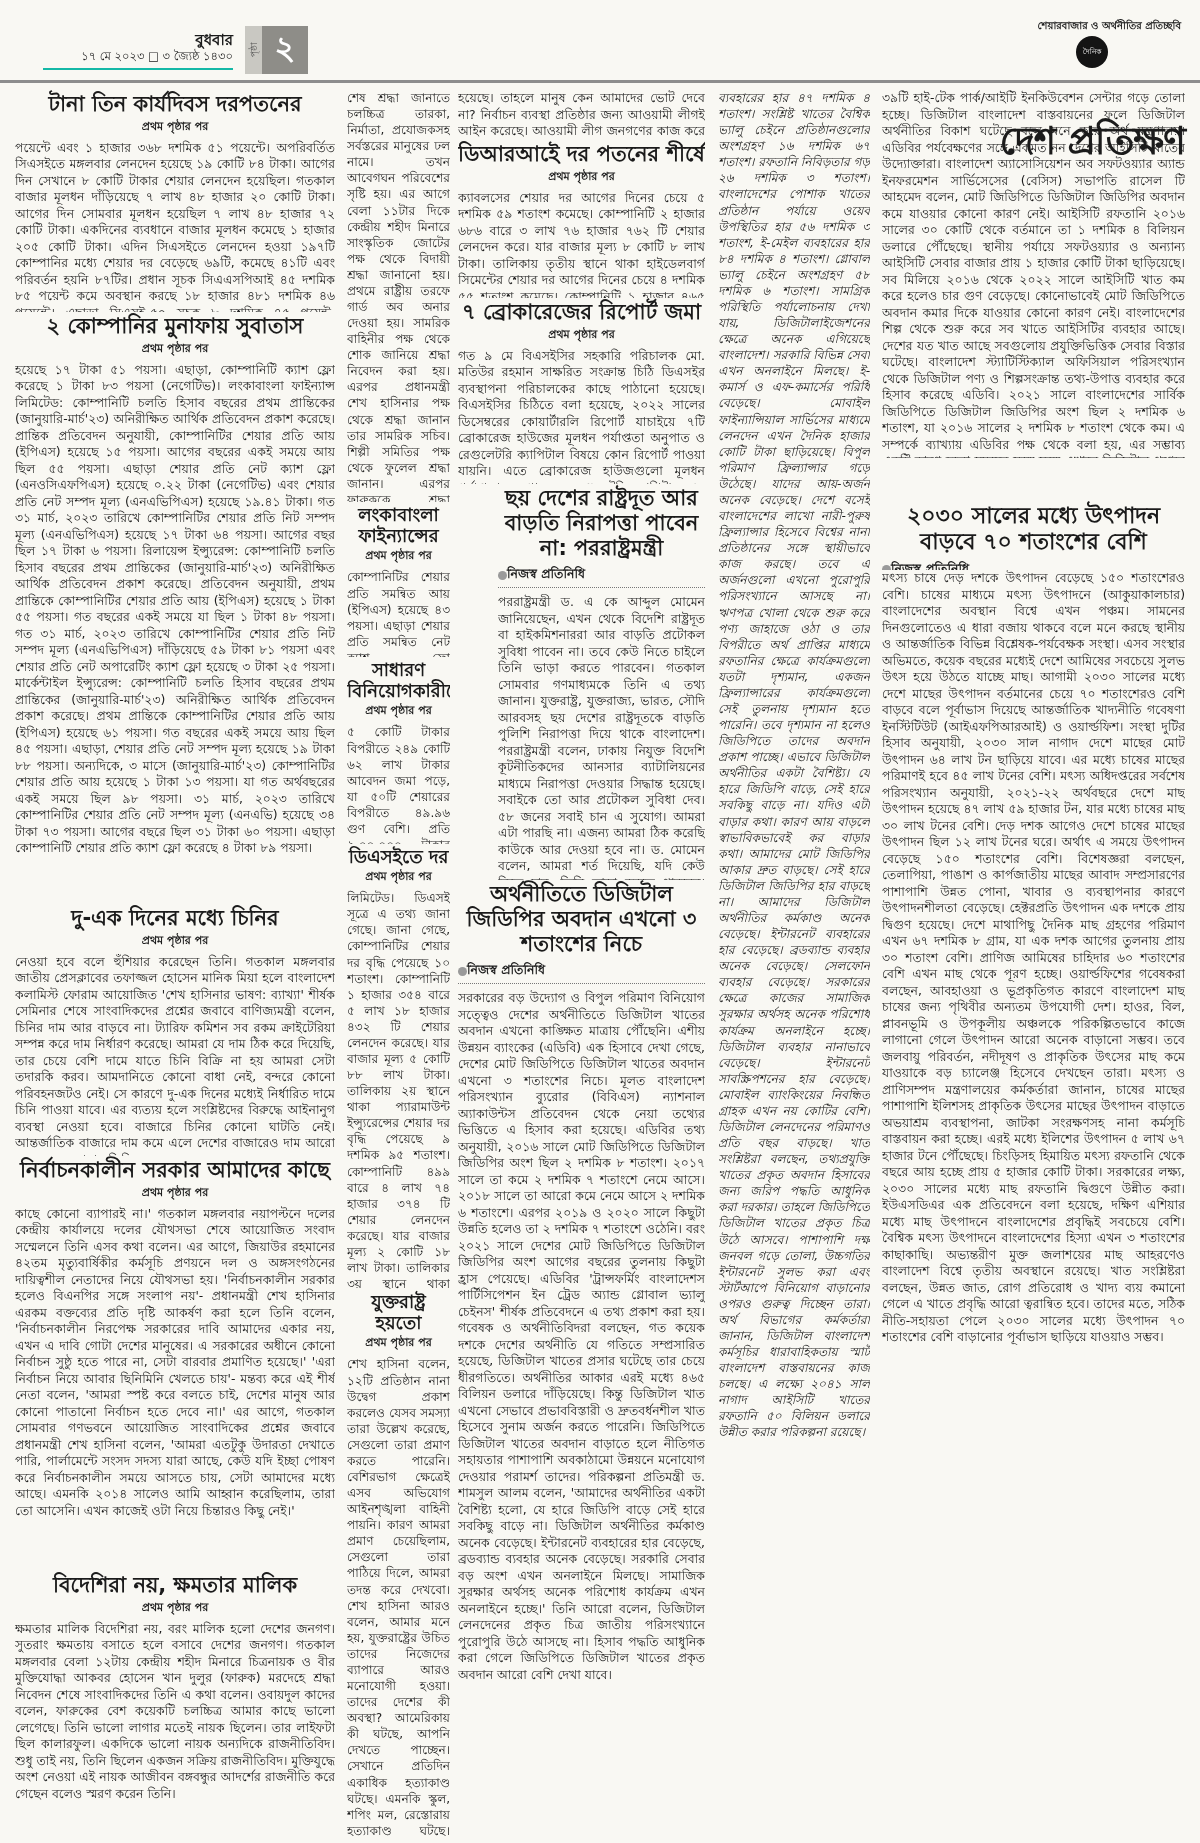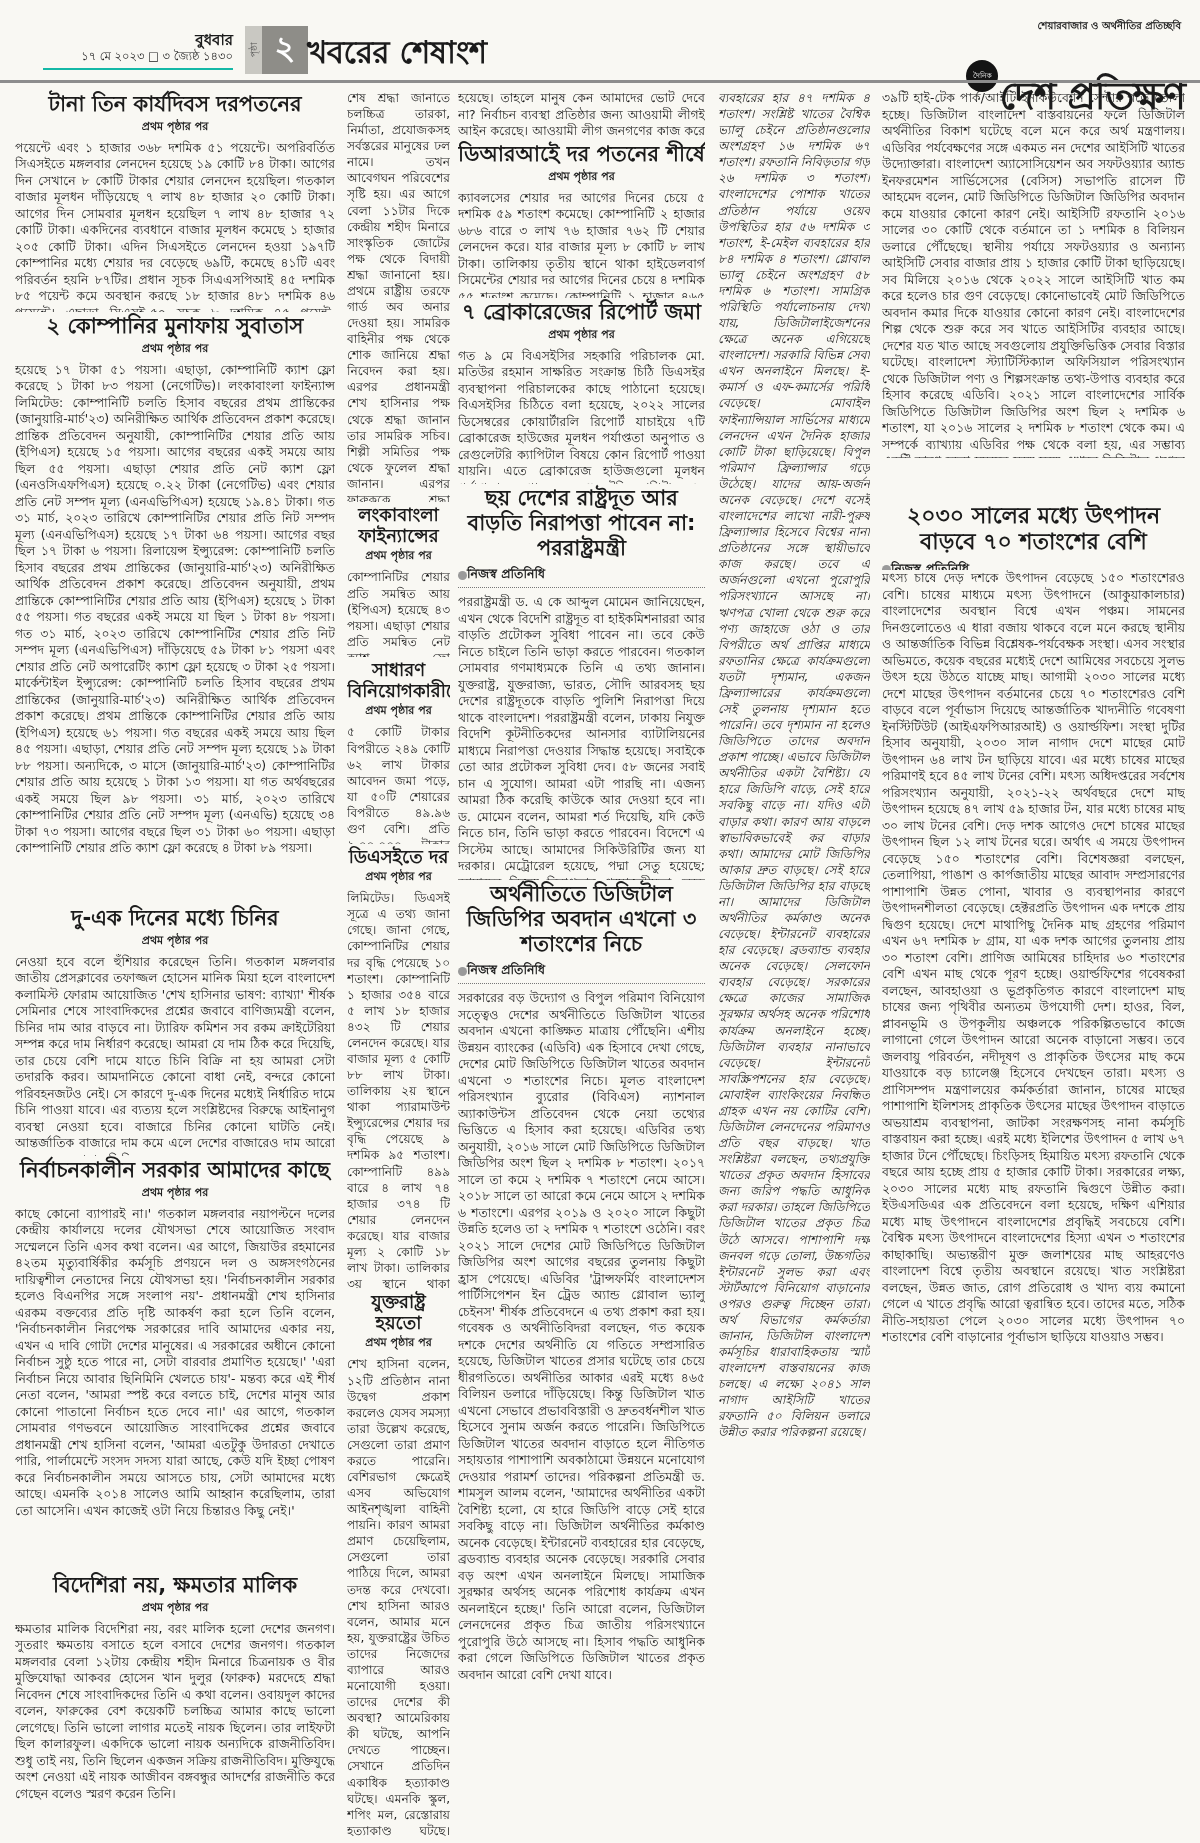--- a/index.html
+++ b/index.html
@@ -19,21 +19,21 @@
   .pagebox{position:absolute;left:230px;top:2px;height:48px;display:flex;}
   .pagebox-label{width:17px;background:#c9c8c2;color:#4e4e4e;font-size:9px;
     display:flex;align-items:center;justify-content:center;
     writing-mode:vertical-rl;transform:rotate(180deg);}
   .pagebox-num{width:46px;background:#8e8d88;color:#fff;font-size:32px;font-weight:bold;
     display:flex;align-items:center;justify-content:center;}
   .section-title{position:absolute;left:292px;top:4px;font-size:31px;font-weight:bold;
     letter-spacing:-0.5px;white-space:nowrap;}
   .masthead{position:absolute;right:0;top:-6px;text-align:right;}
   .slogan{font-size:10px;font-weight:bold;color:#222;margin:0 4px 1px 0;}
-  .logo-row{display:flex;align-items:center;justify-content:flex-end;gap:1px;}
+  .logo-row{display:flex;align-items:center;justify-content:flex-end;gap:13px;flex-direction:column;}
   .emblem{width:32px;height:32px;border-radius:50%;background:#141414;color:#fff;
     font-size:7.5px;display:flex;align-items:center;justify-content:center;flex:0 0 auto;}
   .logo{font-size:38px;font-weight:bold;letter-spacing:-1px;line-height:1;margin-top:41px;}
   .hdr-rule{position:absolute;left:0;right:0;top:80px;height:3px;background:#8d8d8d;}
   
   .col{position:absolute;top:90px;bottom:7px;display:flex;flex-direction:column;overflow:hidden;}
   .seg{overflow:hidden;}
   .seg.grow{flex:1 1 auto;}
   .h1{font-size:21px;font-weight:bold;text-align:center;line-height:1.18;margin:2px 0 0;}
   .h1.small{font-size:18px;}
@@ -52,21 +52,20 @@
 
   <div class="hdr">
     <div class="dateblock">
       <div class="day">বুধবার</div>
       <div class="dateline">১৭ মে ২০২৩ □ ৩ জ্যৈষ্ঠ ১৪৩০</div>
     </div>
     <div class="pagebox">
       <div class="pagebox-label">পৃষ্ঠা</div>
       <div class="pagebox-num">২</div>
     </div>
-    <div class="section-title">খবরের শেষাংশ</div>
     <div class="masthead">
       <div class="slogan">শেয়ারবাজার ও অর্থনীতির প্রতিচ্ছবি</div>
       <div class="logo-row">
         <div class="emblem">দৈনিক</div>
         <div class="logo">দেশ প্রতিক্ষণ</div>
       </div>
     </div>
   </div>
   <div class="hdr-rule"></div>
 
@@ -131,21 +130,21 @@
     <div class="seg" style="flex:0 0 158px;">
       <div class="h1">ডিআরআইে দর পতনের শীর্ষে</div>
       <div class="sub">প্রথম পৃষ্ঠার পর</div>
       <div class="body">ক্যাবলসের শেয়ার দর আগের দিনের চেয়ে ৫ দশমিক ৫৯ শতাংশ কমেছে। কোম্পানিটি ২ হাজার ৬৮৬ বারে ৩ লাখ ৭৬ হাজার ৭৬২ টি শেয়ার লেনদেন করে। যার বাজার মূল্য ৮ কোটি ৮ লাখ টাকা। তালিকায় তৃতীয় স্থানে থাকা হাইডেলবার্গ সিমেন্টের শেয়ার দর আগের দিনের চেয়ে ৪ দশমিক ৫৫ শতাংশ কমেছে। কোম্পানিটি ১ হাজার ৪৬৫ বারে ১ লাখ ৭০ হাজার ৭১ টি শেয়ার লেনদেন করে। যার বাজার মূল্য ৪ কোটি ৭ লাখ টাকা। তালিকায় থাকা অন্যান্য কোম্পানির মধ্যে রয়েছে: ন্যাশনাল টি কোম্পানির ৪.৫১ শতাংশ, আল-হাজ্ব টেক্সটাইলের ৪.০৫ শতাংশ, মিরাকল পেট্রোকেমিক্যালের ৩.৯০ শতাংশ, মনোস্পুল পেপারের ৩.৫৬ শতাংশ, ইস্টার্ন ইন্স্যুরেন্সের ৩.৫৪ শতাংশ, মিডল্যান্ড ব্যাংকের ৩.৩৫ শতাংশ এবং জেমিনি সি ফুডের ৩.২৭ শতাংশ শেয়ারদর কমেছে।</div>
     </div>
     <div class="seg" style="flex:0 0 186px;">
       <div class="h1">৭ ব্রোকারেজের রিপোর্ট জমা</div>
       <div class="sub">প্রথম পৃষ্ঠার পর</div>
       <div class="body">গত ৯ মে বিএসইসির সহকারি পরিচালক মো. মতিউর রহমান সাক্ষরিত সংক্রান্ত চিঠি ডিএসইর ব্যবস্থাপনা পরিচালকের কাছে পাঠানো হয়েছে। বিএসইসির চিঠিতে বলা হয়েছে, ২০২২ সালের ডিসেম্বরের কোয়ার্টারলি রিপোর্ট যাচাইয়ে ৭টি ব্রোকারেজ হাউজের মূলধন পর্যাপ্ততা অনুপাত ও রেগুলেটরি ক্যাপিটাল বিষয়ে কোন রিপোর্ট পাওয়া যায়নি। এতে ব্রোকারেজ হাউজগুলো মূলধন পর্যাপ্ততা অনুপাত ও রেগুলেটরি ক্যাপিটাল এর নির্দেশনা পরিপালন করছে কিনা জানা যায়নি। এই অবস্থায় ডিএসইকে চিঠি ইস্যুর ৩ কার্যদিবসের মধ্যে ব্রোকারেজ হাউজগুলোর বিষয়ে জানাতে বলা হয়েছে। এই সাত ব্রোকারেজ হাউজের মধ্যে রয়েছে এশিয়া সিকিউরিটিজ, হাবিবুর রহমান সিকিউরিটিজ, আরএকে ক্যাপিটাল, স্নিগ্ধা ইক্যুইটিজ, পিএফআই সিকিউরিটিজ, আমার সিকিউরিটিজ ও সিএএল সিকিউরিটিজ।</div>
     </div>
-    <div class="seg" style="flex:0 0 396px;">
+    <div class="seg" style="flex:0 0 396px;margin-left:40px;">
       <div class="h1">ছয় দেশের রাষ্ট্রদূত আর বাড়তি নিরাপত্তা পাবেন না: পররাষ্ট্রমন্ত্রী</div>
       <div class="byline">
         <span class="dot"></span>
         <span>নিজস্ব প্রতিনিধি</span>
       </div>
       <div class="dotted"></div>
       <div class="body">পররাষ্ট্রমন্ত্রী ড. এ কে আব্দুল মোমেন জানিয়েছেন, এখন থেকে বিদেশি রাষ্ট্রদূত বা হাইকমিশনাররা আর বাড়তি প্রটোকল সুবিধা পাবেন না। তবে কেউ নিতে চাইলে তিনি ভাড়া করতে পারবেন। গতকাল সোমবার গণমাধ্যমকে তিনি এ তথ্য জানান। যুক্তরাষ্ট্র, যুক্তরাজ্য, ভারত, সৌদি আরবসহ ছয় দেশের রাষ্ট্রদূতকে বাড়তি পুলিশি নিরাপত্তা দিয়ে থাকে বাংলাদেশ। পররাষ্ট্রমন্ত্রী বলেন, ঢাকায় নিযুক্ত বিদেশি কূটনীতিকদের আনসার ব্যাটালিয়নের মাধ্যমে নিরাপত্তা দেওয়ার সিদ্ধান্ত হয়েছে। সবাইকে তো আর প্রটোকল সুবিধা দেব। ৫৮ জনের সবাই চান এ সুযোগ। আমরা এটা পারছি না। এজন্য আমরা ঠিক করেছি কাউকে আর দেওয়া হবে না। ড. মোমেন বলেন, আমরা শর্ত দিয়েছি, যদি কেউ নিতে চান, তিনি ভাড়া করতে পারবেন। বিদেশে এ সিস্টেম আছে। আমাদের সিকিউরিটির জন্য যা দরকার। মেট্রোরেল হয়েছে, পদ্মা সেতু হয়েছে; আমাদের নিজস্ব নিরাপত্তার প্রয়োজনীয়তা বেড়ে গেছে। তিনি বলেন, আমাদের দেশে পুলিশি শৃঙ্খলা উন্নত। এখানে রাস্তা-ঘাটে কেউ কাউকে গুলি করে মারে না। গাড়ি আটকে মারে না। তাই আমরা মনে করি, এগুলোর প্রয়োজন নেই। তবুও রাখতে গেলে অনেকের মনে কষ্ট। সরকারের এ সিদ্ধান্তের বিষয়ে চলতি সপ্তাহে পুলিশ প্রশাসনের পক্ষ থেকে মিশনগুলোকে অবগত করা হবে।</div>
     </div>
     <div class="seg grow">
       <div class="h1">অর্থনীতিতে ডিজিটাল জিডিপির অবদান এখনো ৩ শতাংশের নিচে</div>

